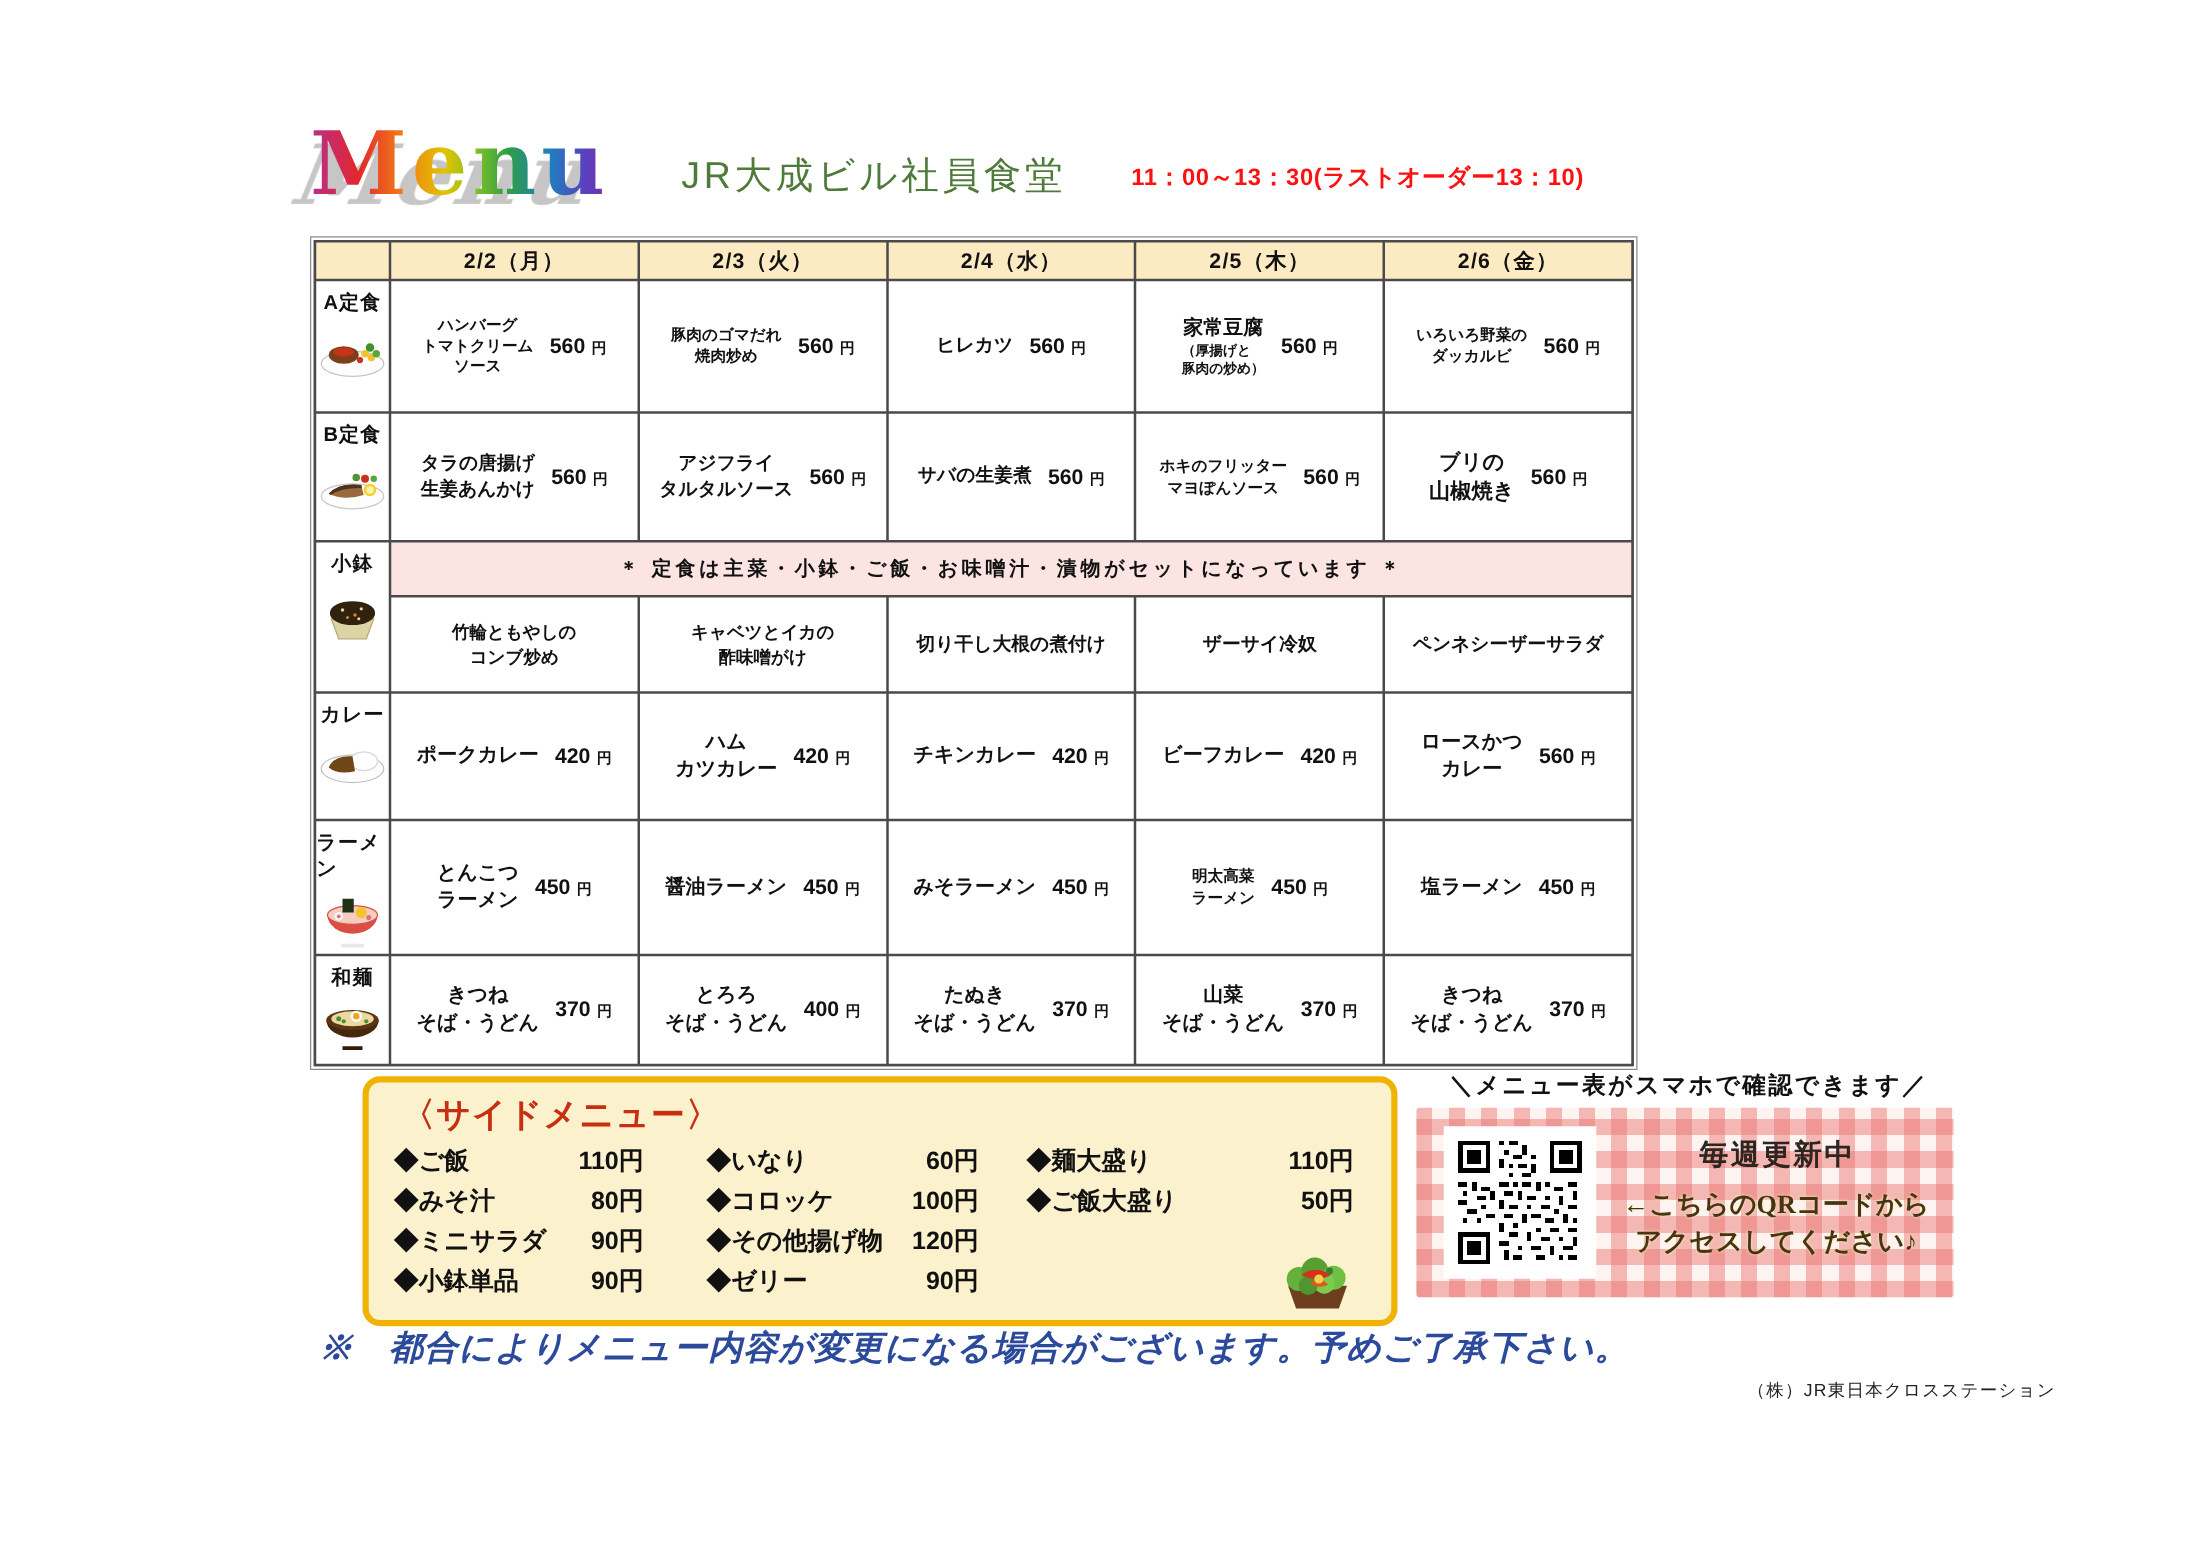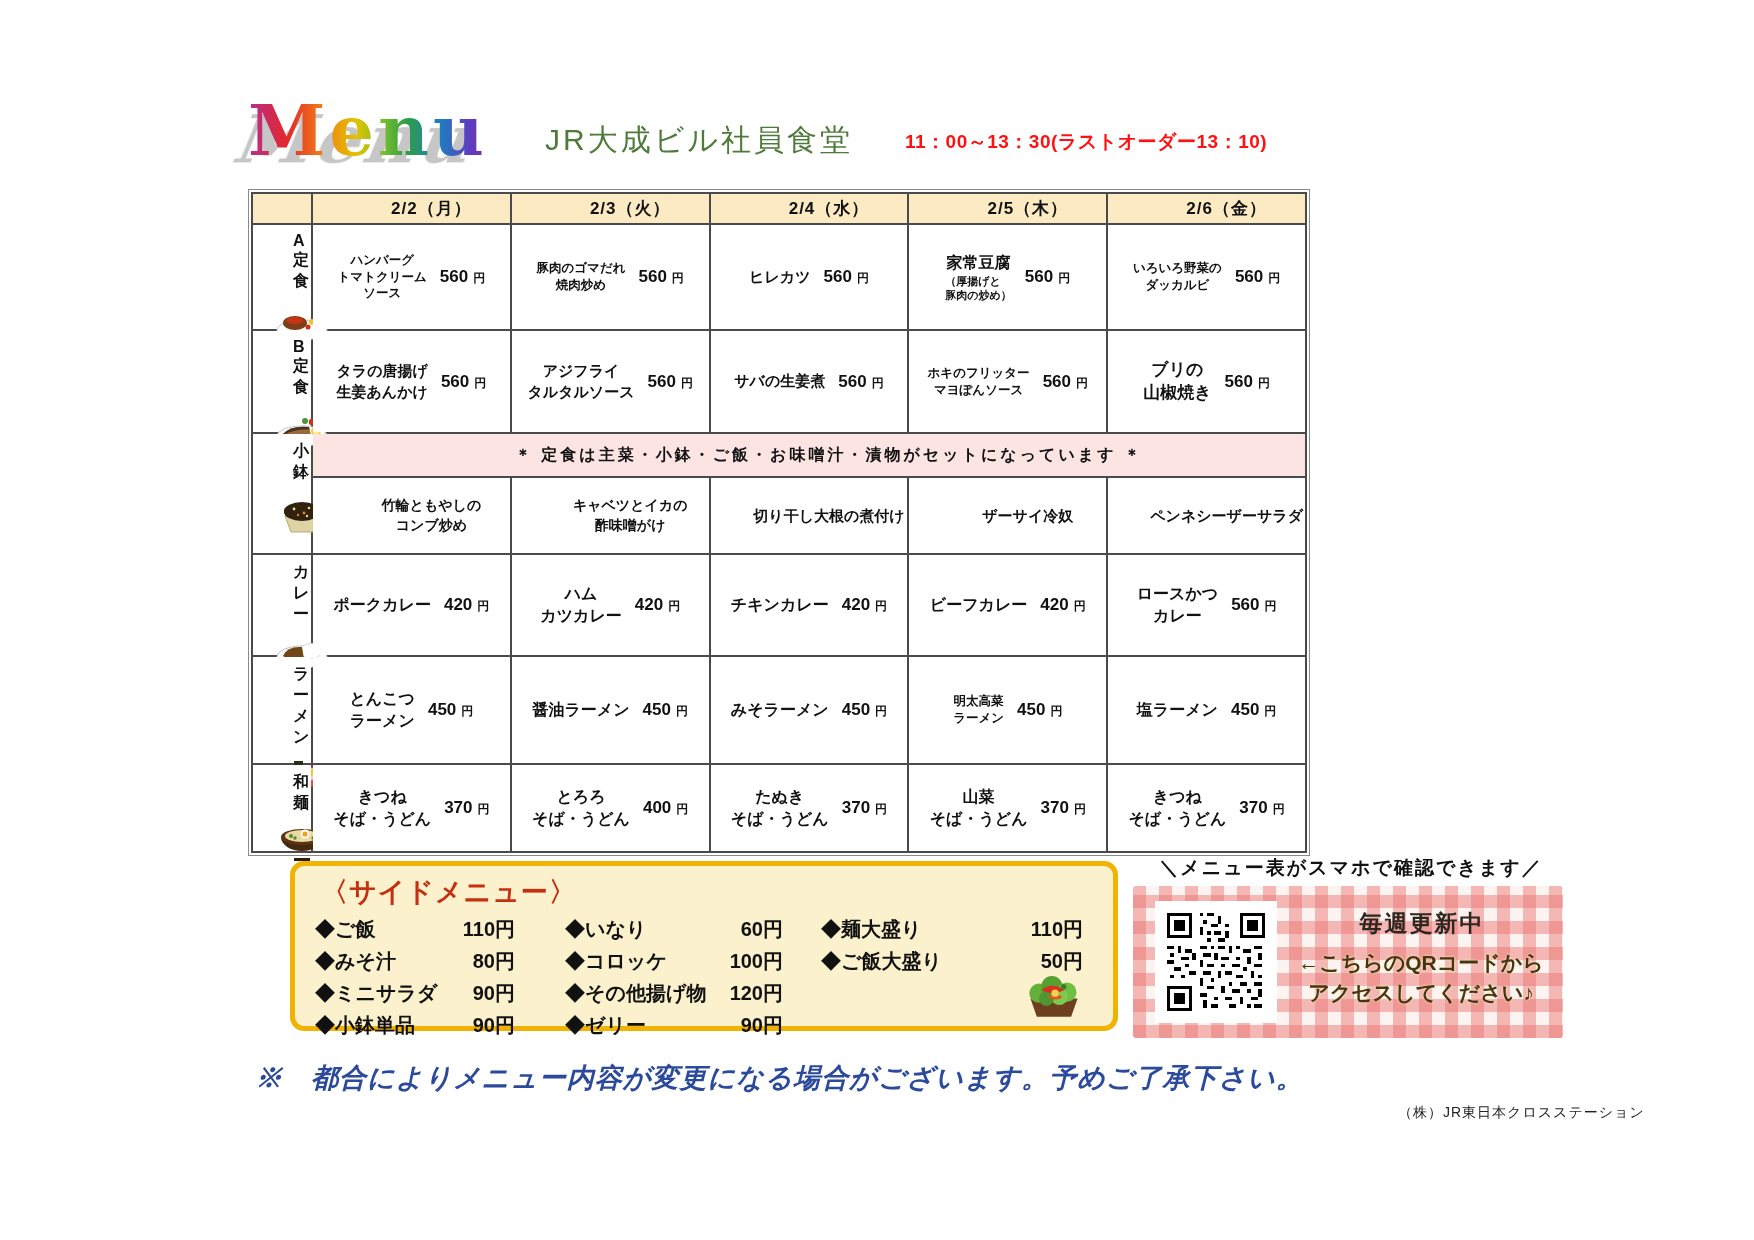--- a/index.html
+++ b/index.html
@@ -17,59 +17,59 @@
     -webkit-background-clip:text;background-clip:text;color:transparent;}
   .restaurant{position:absolute;left:545px;top:120px;font-size:30px;font-weight:normal;letter-spacing:3px;}
   .hours{position:absolute;left:905px;top:129px;font-size:19px;font-weight:600;letter-spacing:.5px;}
 
   
   .table-outer{position:absolute;left:248px;top:189px;width:1062px;
     border:1px solid #8a8a8a;background:#fff;padding:2px;box-sizing:border-box;}
   .table-grid{display:grid;background:#4a4a4a;border:2px solid #4a4a4a;gap:2px;
     grid-template-columns:58px repeat(5,1fr);
     grid-template-rows:29px 104px 101px 42px 75px 100px 106px 86px;}
-  .mcell{background:#fff;display:flex;align-items:center;justify-content:center;box-sizing:border-box;padding-left:40px;}
+  .mcell{background:#fff;display:flex;align-items:center;justify-content:center;box-sizing:border-box;}
   .corner,.day-h{background:#fbeac2;}
   .day-h{font-size:17px;font-weight:bold;letter-spacing:1px;}
   .cat{flex-direction:column;justify-content:flex-start;padding-top:7px;gap:9px;}
   .cat-label{font-size:16px;font-weight:bold;letter-spacing:1px;}
   .banner{background:#fbe4e1;font-size:16px;font-weight:bold;letter-spacing:3px;}
   .item{gap:13px;padding:4px;}
   .cell-name{font-size:15px;font-weight:bold;text-align:center;white-space:pre-line;line-height:1.35;}
   .cell-name.sm{font-size:12.5px;}
   .cell-sub{display:block;font-size:11px;font-weight:bold;white-space:pre-line;line-height:1.3;}
   .price{white-space:nowrap;font-weight:bold;}
   .price .num{font-size:17px;}
   .price .unit{font-size:12px;margin-left:5px;}
   .k-name{font-size:14px;font-weight:bold;text-align:center;white-space:pre-line;line-height:1.4;}
   
   .c1{grid-column:1}.c2{grid-column:2}.c3{grid-column:3}.c4{grid-column:4}.c5{grid-column:5}.c6{grid-column:6}
   .r1{grid-row:1}.r2{grid-row:2}.r3{grid-row:3}.r4{grid-row:4}.r5{grid-row:5}.r6{grid-row:6}.r7{grid-row:7}.r8{grid-row:8}
   .r4s2{grid-row:4 / span 2}
   .cspan5{grid-column:2 / span 5}
 
   
-  .side-box{position:absolute;left:290px;top:861px;width:828px;height:170px;
+  .side-box{position:absolute;left:290px;top:861px;width:828px;height:200px;
     background:#fcf1cd;border:5px solid #f1b301;border-radius:14px;box-sizing:border-box;}
   .side-title{position:absolute;left:26px;top:8px;font-size:27px;font-weight:bold;color:#c43011;letter-spacing:1px;}
   .side-col{position:absolute;top:50px;display:flex;flex-direction:column;gap:5px;}
   .side-col1{left:20px;width:200px;}
   .side-col2{left:270px;width:218px;}
   .side-col3{left:526px;width:262px;}
   .side-row{display:flex;justify-content:space-between;font-size:20px;font-weight:bold;line-height:1.35;}
   .salad{position:absolute;right:24px;bottom:6px;}
 
   
   .qr-headline{position:absolute;left:1136px;top:855px;width:430px;text-align:center;
     font-size:19px;font-weight:bold;letter-spacing:2px;}
   .qr-box{position:absolute;left:1133px;top:886px;width:430px;height:152px;border-radius:3px;
     background:
       repeating-linear-gradient(90deg, rgba(233,116,112,.48) 0 13px, rgba(255,255,255,0) 13px 26px),
       repeating-linear-gradient(0deg, rgba(233,116,112,.48) 0 13px, rgba(255,255,255,0) 13px 26px),
-      #fdf4f2;}
+      #fdf4f2; font-family: Liberation Serif, serif;}
   .qr-tile{position:absolute;left:22px;top:15px;width:122px;height:122px;background:#fff;
     display:flex;align-items:center;justify-content:center;}
   .qr-weekly{position:absolute;left:160px;top:22px;width:258px;text-align:center;
     font-size:23px;font-weight:bold;color:#2c2620;letter-spacing:2px;}
   .qr-instr{position:absolute;left:152px;top:62px;width:272px;text-align:center;
     font-size:21px;font-weight:bold;color:#453517;white-space:pre-line;line-height:1.45;
     text-shadow:0 0 3px #ffe9a8;}
 
   
   .change-note{position:absolute;left:255px;top:1060px;font-size:27px;font-weight:bold;

